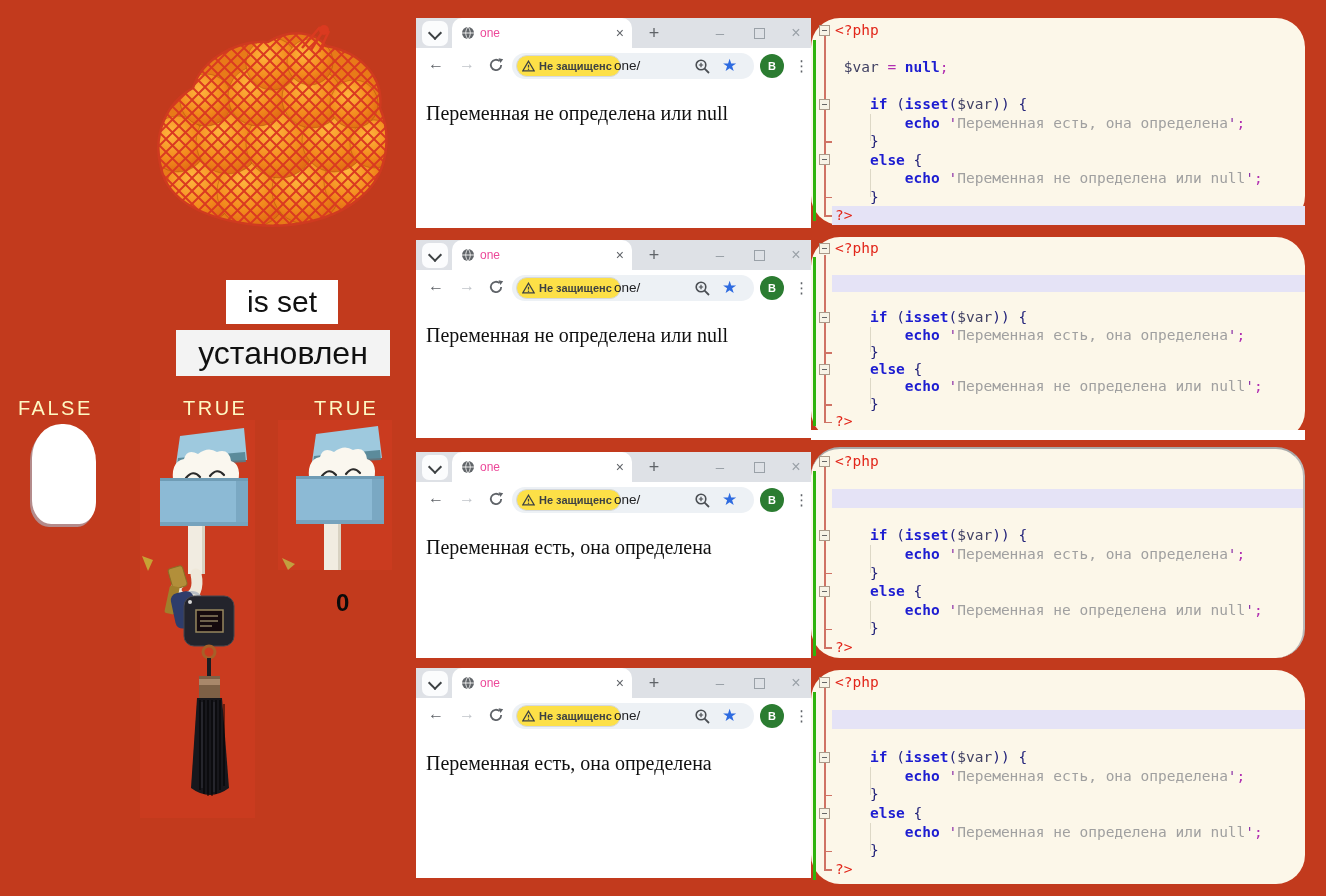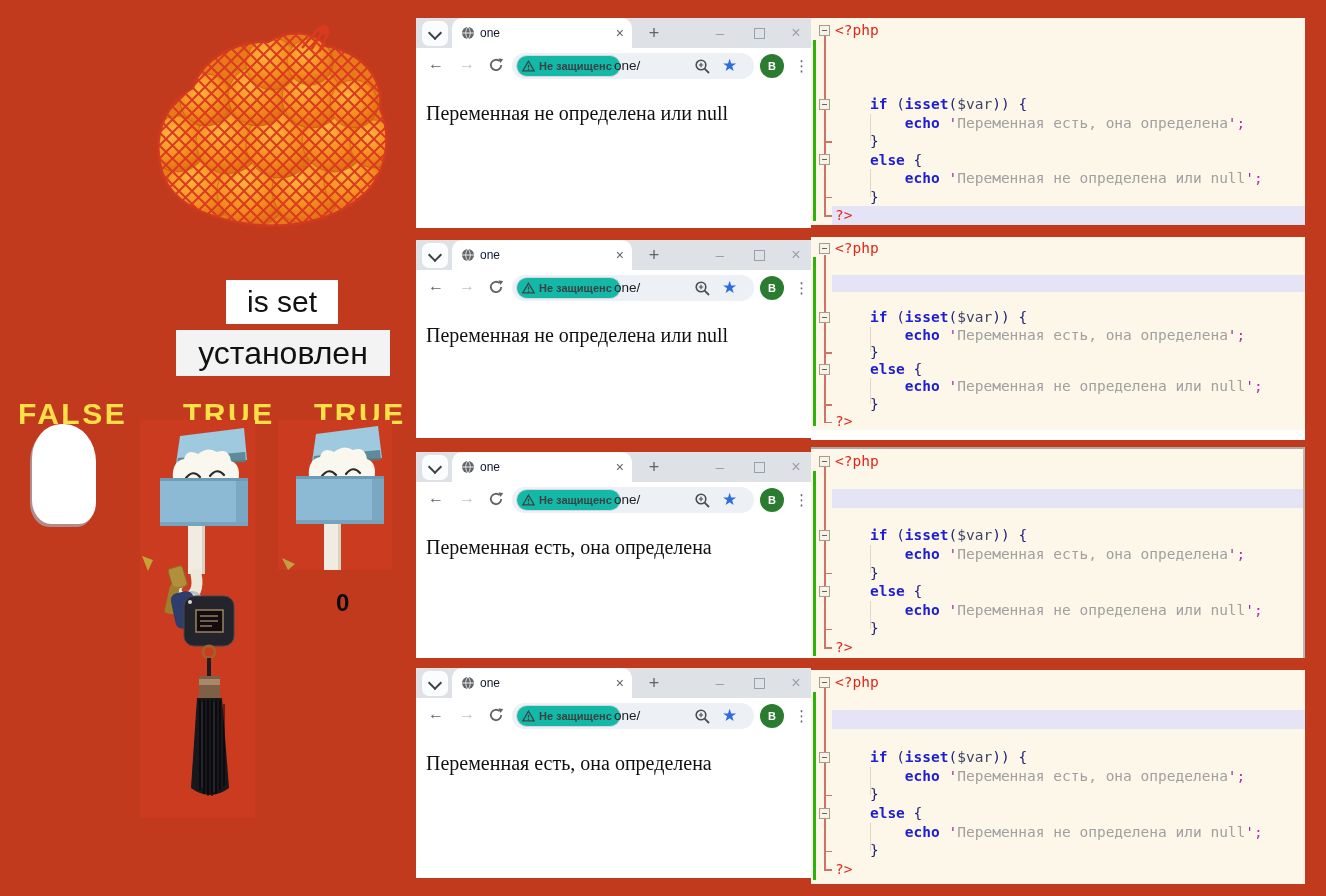--- a/index.html
+++ b/index.html
@@ -4,56 +4,56 @@
 <style>
   html,body{margin:0;padding:0;}
   body{width:1326px;height:896px;overflow:hidden;font-family:"Liberation Sans",sans-serif;}
   #stage{position:relative;width:1326px;height:896px;background:var(--page-bg,#c23a1d);}
 
   
   .photo{position:absolute;}
   .labelbox{position:absolute;display:flex;align-items:center;justify-content:center;color:#111;}
   .isset-box{left:226px;top:280px;width:112px;height:44px;background:#ffffff;font-size:30px;}
   .ustan-box{left:176px;top:330px;width:214px;height:46px;background:#f3f3f3;font-size:32px;}
-  .bool-label{position:absolute;font-weight:bold;font-size:30px;letter-spacing:2.5px;color:#fde047;}
+  .bool-label{position:absolute;font-weight:normal;font-size:20px;letter-spacing:2.5px;color:#fef9c3;}
   .zero-label{position:absolute;font-weight:bold;font-size:24px;color:#0a0a0a;}
   .white-blob{position:absolute;left:32px;top:424px;width:64px;height:100px;background:#ffffff;
     border-radius:46% 50% 26% 30% / 34% 38% 22% 24%;
     box-shadow:-2px 3px 0 rgba(170,205,230,.55);}
   .photo-crop{position:absolute;overflow:hidden;}
 
   
   .bwin{position:absolute;left:416px;width:395px;background:#fff;}
   .tabstrip{position:absolute;left:0;top:0;right:0;height:30px;background:#dee1e6;}
   .tab-search{position:absolute;left:6px;top:3px;width:26px;height:25px;background:#fbfcfd;border-radius:7px;}
   .chev{position:absolute;left:8px;top:7px;width:8px;height:8px;border-right:2px solid #3c4043;border-bottom:2px solid #3c4043;transform:rotate(45deg);}
   .tab{position:absolute;left:36px;top:0;width:180px;height:30px;background:#ffffff;border-radius:10px 10px 0 0;}
-  .tab-title{position:absolute;left:28px;top:8px;font-size:12px;color:#0f172a;}
+  .tab-title{position:absolute;left:28px;top:8px;font-size:12px;color:#ec4899;}
   .tab-close{position:absolute;right:8px;top:6px;font-size:14px;color:#5f6368;line-height:18px;}
   .newtab{position:absolute;left:226px;top:3px;width:24px;height:24px;font-size:18px;color:#5f6368;text-align:center;line-height:24px;}
   .wc{position:absolute;top:4px;font-size:15px;color:#9aa1a8;line-height:22px;text-align:center;width:22px;}
   .wc-min{left:293px;} .wc-max{left:332px;} .wc-close{left:369px;font-size:16px;}
   .maxbox{display:inline-block;width:9px;height:9px;border:1.5px solid #9aa1a8;margin-top:6px;}
   .toolbar{position:absolute;left:0;top:30px;right:0;height:36px;background:#ffffff;}
   .navic{position:absolute;top:7px;font-size:16px;color:#5f6368;}
   .nav-back{left:12px;} .nav-fwd{left:43px;color:#c0c4c9;}
   .nav-reload{left:72px;top:9px;}
   .omnibox{position:absolute;left:96px;top:5px;width:242px;height:26px;background:#edf1f5;border-radius:13px;}
-  .badge{position:absolute;left:4px;top:2px;height:20px;background:#14b8a6;border:1px solid #d5d9de;border-radius:11px;display:flex;align-items:center;padding:0 8px 0 5px;}
+  .badge{position:absolute;left:4px;top:2px;height:20px;background:#fde047;border:1px solid #d5d9de;border-radius:11px;display:flex;align-items:center;padding:0 8px 0 5px;}
   .badge-text{font-size:11px;font-weight:600;color:#3c4043;margin-left:4px;white-space:nowrap;}
   .url-text{position:absolute;left:102px;top:5px;font-size:13.5px;color:#202124;}
   .zoomic{position:absolute;left:182px;top:5px;}
   .staric{position:absolute;left:210px;top:2px;font-size:17px;color:#2e6be0;}
   .avatar{position:absolute;left:344px;top:6px;width:24px;height:24px;border-radius:50%;background:#2b7c31;color:#fff;font-size:11px;font-weight:bold;display:flex;align-items:center;justify-content:center;}
   .menu-dots{position:absolute;left:378px;top:9px;font-size:15px;color:#5f6368;}
   .bcontent{position:absolute;left:0;top:66px;right:0;bottom:0;background:#ffffff;}
   .ptext{position:absolute;left:10px;top:18px;font-family:"Liberation Serif",serif;font-size:20px;color:#101010;white-space:nowrap;}
 
   
-  .epanel{position:absolute;left:811px;width:494px;background:var(--ebg,#fcf7e9);box-sizing:border-box;}
+  .epanel{position:absolute;left:811px;width:494px;background:var(--ebg,#fcf7e9);box-sizing:border-box;border-radius:29px;}
   .hline{position:absolute;left:21px;right:0;background:var(--hl,#e5e3f6);}
   .gbar{position:absolute;left:2px;width:3px;background:var(--green,#2fb30c);}
   .cline{position:absolute;left:24px;right:2px;white-space:pre;font-family:"DejaVu Sans Mono","Liberation Mono",monospace;font-size:14.5px;}
   .tok-tag{color:var(--tag);} .tok-kw{color:var(--kw);font-weight:bold;} .tok-var{color:var(--var);}
   .tok-op{color:var(--op);} .tok-pun{color:var(--pun);} .tok-str{color:var(--str);}
   .tok-q{color:var(--q);} .tok-num{color:var(--num);} .tok-pln{color:var(--pln);}
   .fv{position:absolute;width:1.5px;background:var(--fold,#cf7365);}
   .fh{position:absolute;height:1.5px;background:var(--fold,#cf7365);}
   .fbox{position:absolute;left:8px;width:11px;height:11px;background:#f7f3e6;border:1px solid #a99a8a;box-sizing:border-box;}
   .fbox::after{content:"";position:absolute;left:2px;right:2px;top:4px;height:1px;background:#666;}
@@ -389,20 +389,21 @@
       <div class="fh" style="left: 13px; top: 197.25px; width: 8px;"></div>
       <div class="fv" style="left: 13px; top: 92.25px; height: 31px;"></div>
       <div class="fh" style="left: 13px; top: 123.25px; width: 8px;"></div>
       <div class="fv" style="left: 13px; top: 147.75px; height: 31px;"></div>
       <div class="fh" style="left: 13px; top: 178.75px; width: 8px;"></div>
       <div class="fbox" style="top: 6.75px;"></div>
       <div class="fbox" style="top: 80.75px;"></div>
       <div class="fbox" style="top: 136.25px;"></div>
       <div class="cline" style="top: 3px; line-height: 18.5px;"><span class="tok-tag">&lt;?php</span></div>
       <div class="cline" style="top: 21.5px; line-height: 18.5px;"></div>
+      <div class="cline" style="top: 40px; line-height: 18.5px;"><span class="tok-pln"> </span><span class="tok-var">$var</span><span class="tok-pln"> </span><span class="tok-op">=</span><span class="tok-pln"> </span><span class="tok-kw">null</span><span class="tok-op">;</span></div>
       <div class="cline" style="top: 58.5px; line-height: 18.5px;"></div>
       <div class="cline" style="top: 77px; line-height: 18.5px;"><span class="tok-pln">    </span><span class="tok-kw">if</span><span class="tok-pln"> </span><span class="tok-pun">(</span><span class="tok-kw">isset</span><span class="tok-pun">(</span><span class="tok-var">$var</span><span class="tok-pun">))</span><span class="tok-pln"> </span><span class="tok-pun">{</span></div>
       <div class="cline" style="top: 95.5px; line-height: 18.5px;"><span class="tok-pln">        </span><span class="tok-kw">echo</span><span class="tok-pln"> </span><span class="tok-q">'</span><span class="tok-str">Переменная есть, она определена</span><span class="tok-q">'</span><span class="tok-op">;</span></div>
       <div class="cline" style="top: 114px; line-height: 18.5px;"><span class="tok-pln">    </span><span class="tok-pun">}</span></div>
       <div class="cline" style="top: 132.5px; line-height: 18.5px;"><span class="tok-pln">    </span><span class="tok-kw">else</span><span class="tok-pln"> </span><span class="tok-pun">{</span></div>
       <div class="cline" style="top: 151px; line-height: 18.5px;"><span class="tok-pln">        </span><span class="tok-kw">echo</span><span class="tok-pln"> </span><span class="tok-q">'</span><span class="tok-str">Переменная не определена или null</span><span class="tok-q">'</span><span class="tok-op">;</span></div>
       <div class="cline" style="top: 169.5px; line-height: 18.5px;"><span class="tok-pln">    </span><span class="tok-pun">}</span></div>
       <div class="cline" style="top: 188px; line-height: 18.5px;"><span class="tok-tag">?&gt;</span></div>
     </div>
     <div class="epanel" style="top: 237px; height: 203px;">

